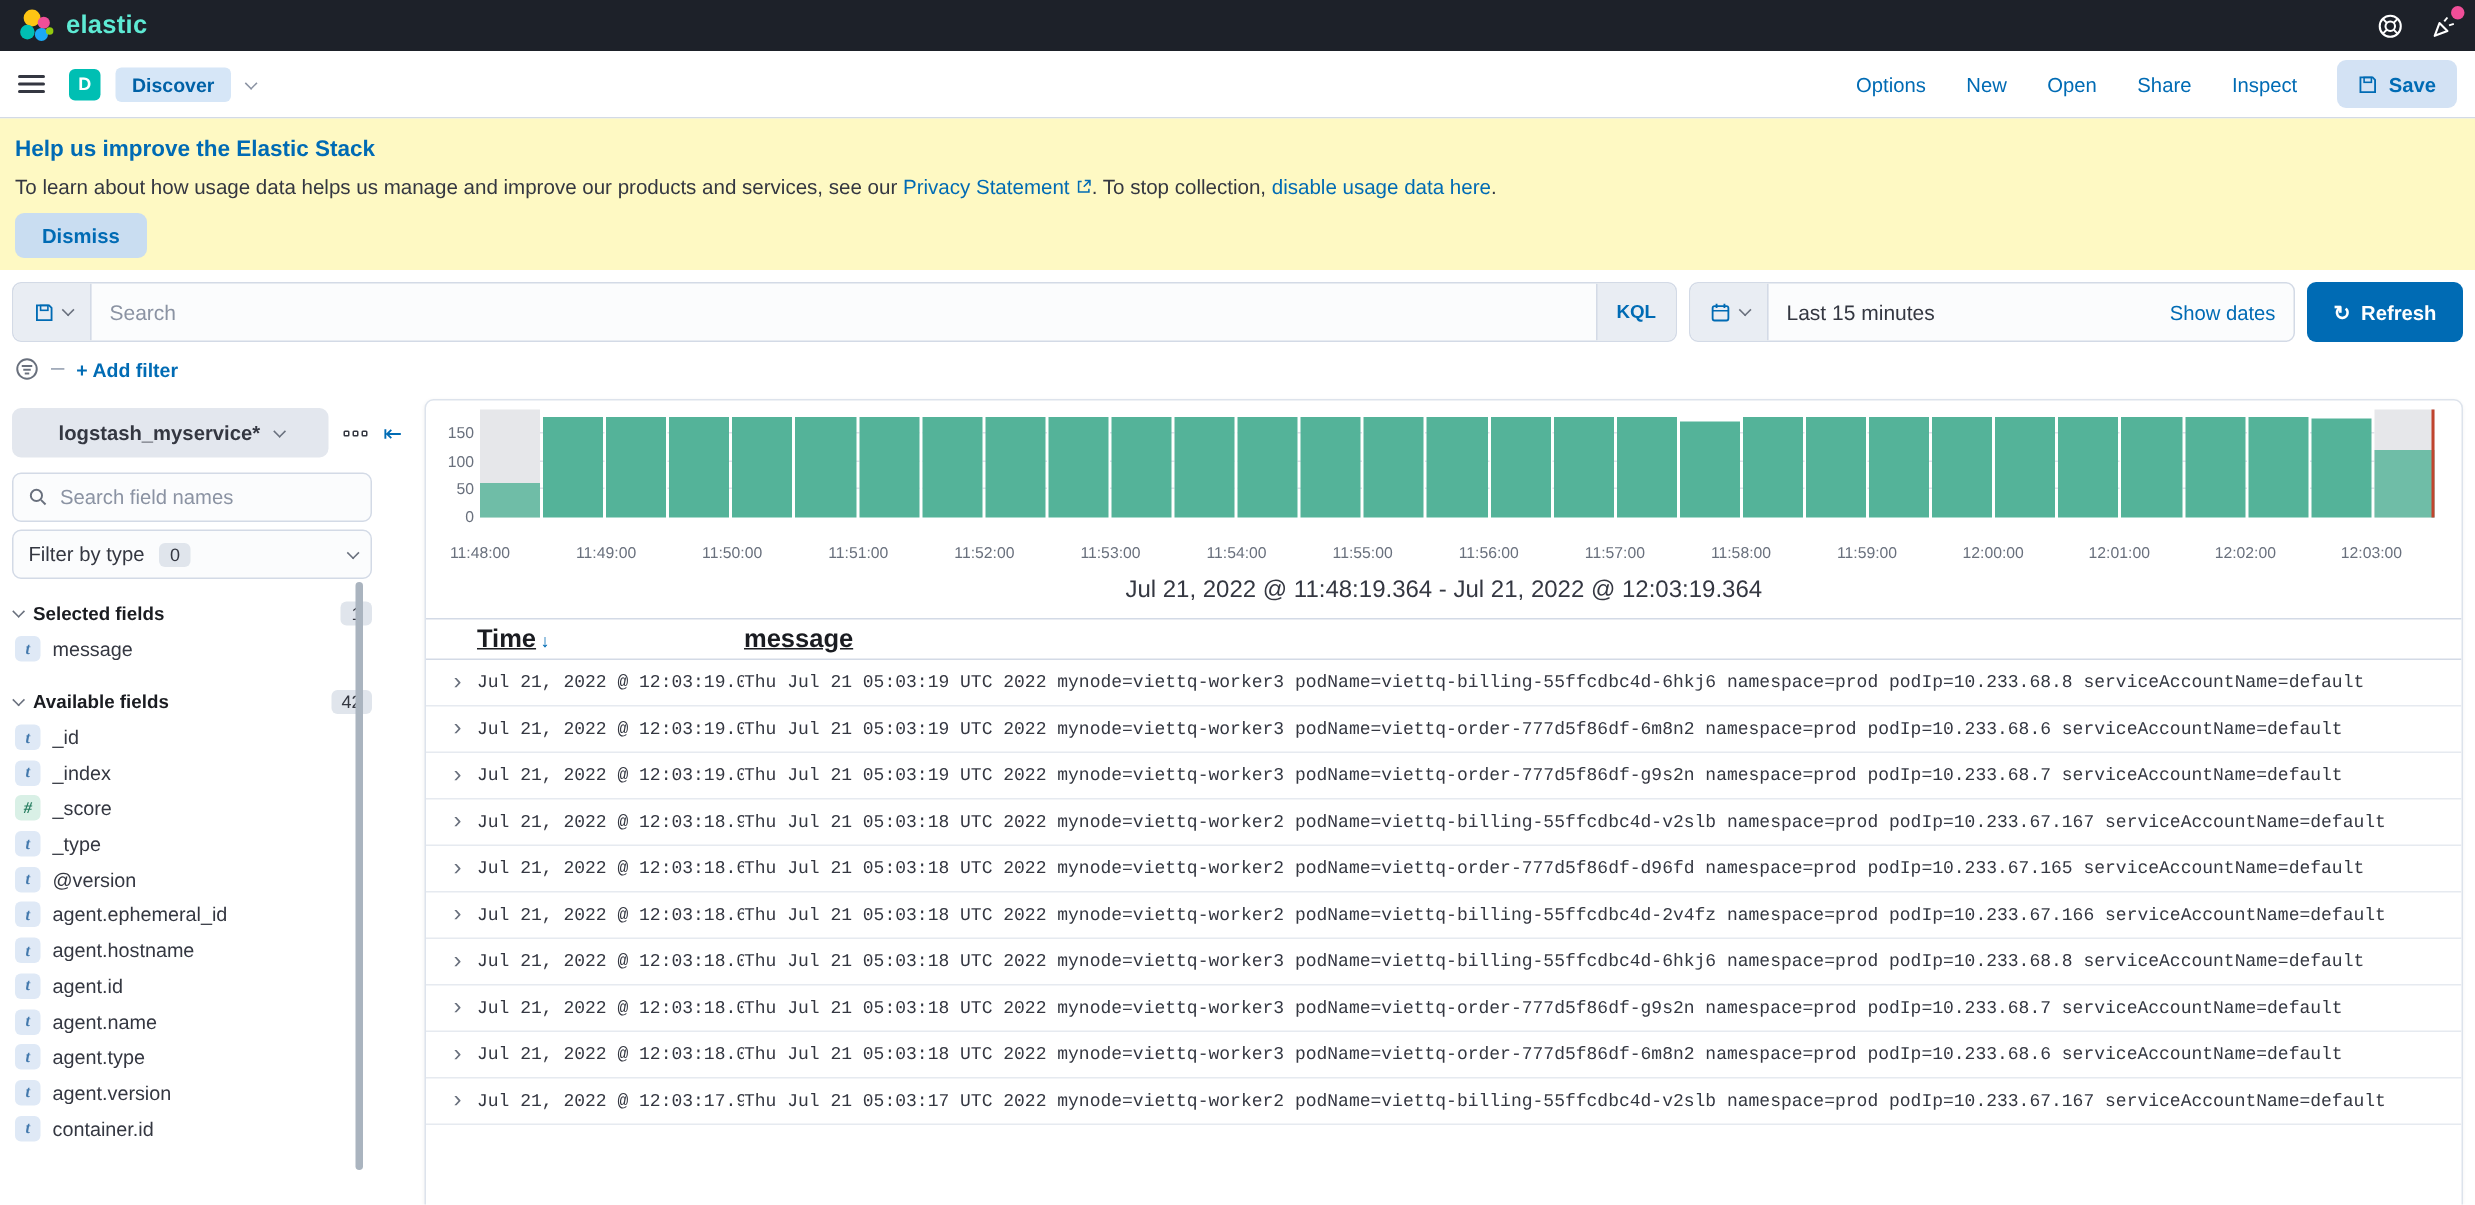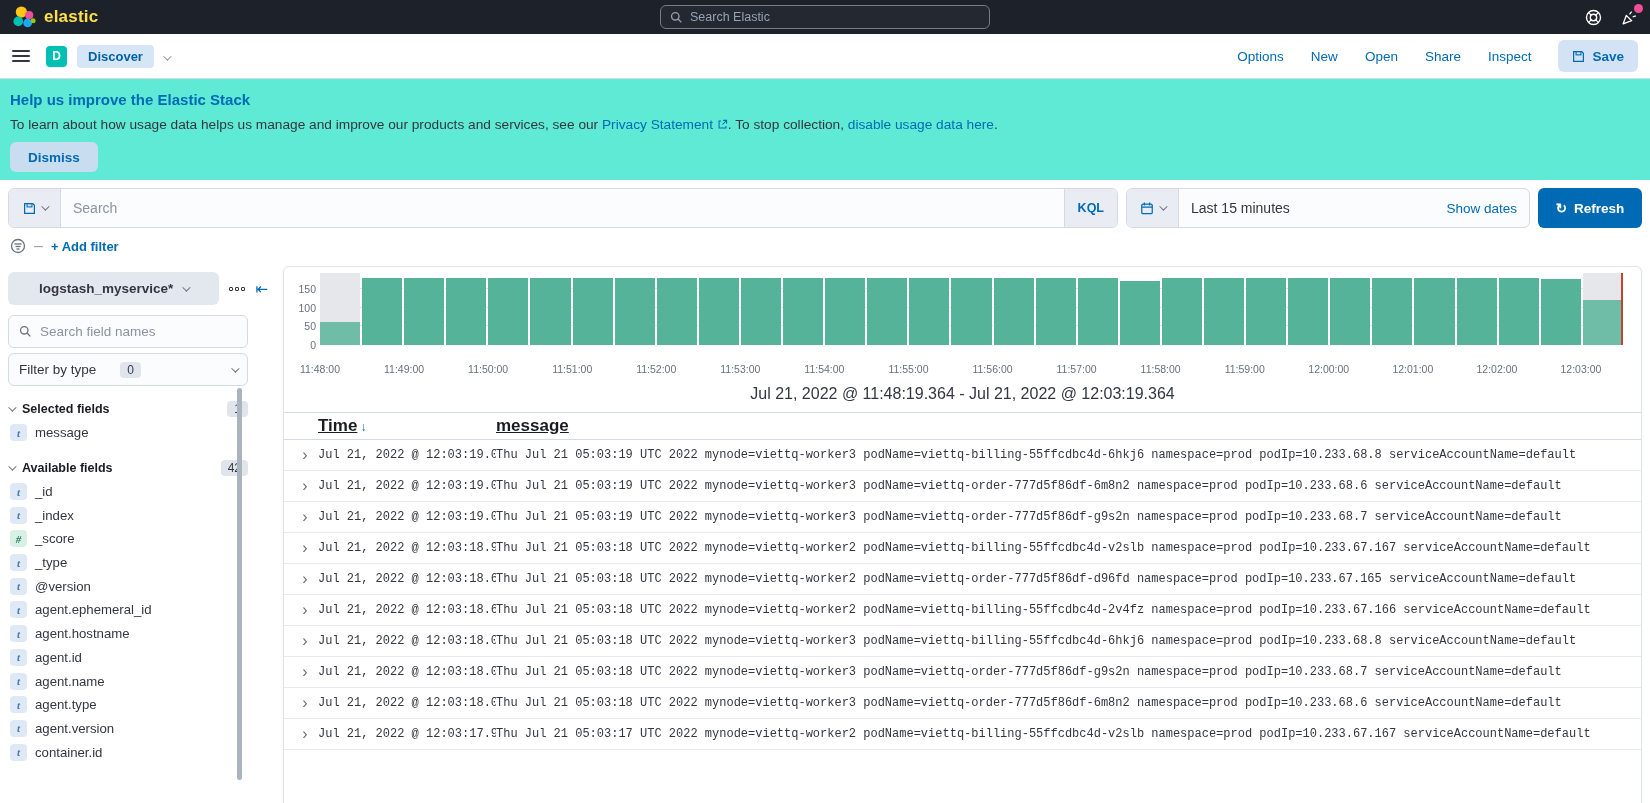--- a/index.html
+++ b/index.html
@@ -2,21 +2,21 @@
 <html><head>
 <meta charset="utf-8">
 <style>
   * { margin:0; padding:0; box-sizing:border-box; }
   html,body { width:1650px; height:803px; overflow:hidden; background:#fff;
     font-family:"Liberation Sans", sans-serif; color:#343741; }
 
   
   .top-bar { height:34px; background:#1d2129; display:flex; align-items:center; padding:0 12px; position:relative; }
   .brand { display:flex; align-items:center; gap:7px; }
-  .brand-name { color:#fde047; font-size:17px; font-weight:bold; letter-spacing:.2px; }
+  .brand-name { color:#5eead4; font-size:17px; font-weight:bold; letter-spacing:.2px; }
   .global-search { position:absolute; left:50%; transform:translateX(-50%); width:330px; height:24px;
     background:#232831; border:1px solid #757c89; border-radius:6px; display:flex; align-items:center; gap:7px; padding:0 9px; }
   .global-search span { color:#98a2b3; font-size:12.5px; }
   .top-icons { margin-left:auto; display:flex; align-items:center; gap:18px; }
   .top-icon { position:relative; width:18px; height:18px; display:flex; align-items:center; justify-content:center; cursor:pointer; }
   .notif-dot { position:absolute; top:-4px; right:-5px; width:9px; height:9px; border-radius:50%; background:#f04e98; }
 
   
   .toolbar { height:45px; background:#fff; border-bottom:1px solid #d3dae6; display:flex; align-items:center; padding:0 12px; }
   .hamburger { width:18px; display:flex; flex-direction:column; gap:3px; margin-right:16px; cursor:pointer; }
@@ -24,21 +24,21 @@
   .app-badge { width:21px; height:21px; background:#00bfb3; border-radius:4px; color:#fff; font-weight:bold;
     font-size:12px; display:flex; align-items:center; justify-content:center; margin-right:10px; }
   .breadcrumb-pill { background:#d6e6f7; color:#0061a6; font-weight:bold; font-size:13px; padding:4px 11px; border-radius:4px; cursor:pointer; }
   .crumb-chev { margin-left:9px; color:#8b93a3; }
   .toolbar-right { margin-left:auto; display:flex; align-items:center; gap:27px; }
   .toolbar-link { color:#006bb4; font-size:13.5px; cursor:pointer; }
   .save-btn { display:flex; align-items:center; gap:7px; background:#d3e2f4; color:#006bb4; font-weight:bold;
     font-size:13.5px; height:32px; padding:0 14px; border:none; border-radius:6px; cursor:pointer; }
 
   
-  .banner { height:101px; background:#5eead4; padding:12px 10px 0 10px; }
+  .banner { height:101px; background:#fef9c3; padding:12px 10px 0 10px; }
   .banner h2 { color:#006bb4; font-size:15px; font-weight:bold; margin-bottom:9px; }
   .banner p { font-size:13.7px; color:#343741; margin-bottom:10px; }
   .banner a { color:#006bb4; text-decoration:none; cursor:pointer; }
   .dismiss-btn { background:#c9ddf1; color:#006bb4; font-weight:bold; font-size:13.5px; height:30px; padding:0 18px;
     border:none; border-radius:6px; cursor:pointer; }
 
   
   .query-section { background:#fff; padding:8px 8px 0 8px; }
   .query-row { display:flex; gap:8px; }
   .search-group { flex:1; height:40px; border:1px solid #d3dae6; border-radius:6px; background:#fbfcfd;
@@ -63,21 +63,21 @@
   .sidebar { width:268px; padding:6px 0 0 8px; position:relative; flex:none; }
   .index-row { display:flex; align-items:center; gap:10px; }
   .index-pill { width:212px; height:33px; background:#e3e7ee; border-radius:6px; display:flex; align-items:center;
     justify-content:center; gap:9px; font-weight:bold; font-size:13.5px; color:#343741; cursor:pointer; }
   .dots-icon { display:flex; gap:2px; cursor:pointer; }
   .dots-icon i { width:4px; height:4px; border:1px solid #343741; border-radius:1px; }
   .collapse-icon { color:#006bb4; font-size:15px; cursor:pointer; }
   .field-search { margin-top:10px; width:240px; height:33px; border:1px solid #d3dae6; border-radius:6px; background:#fbfcfd;
     display:flex; align-items:center; gap:8px; padding:0 10px; color:#8b93a3; font-size:13.5px; cursor:text; }
   .type-filter { margin-top:5px; width:240px; height:33px; border:1px solid #d3dae6; border-radius:6px; background:#fbfcfd;
-    display:flex; align-items:center; gap:24px; padding:0 10px; font-size:13.5px; cursor:pointer; }
+    display:flex; align-items:center; gap:10px; padding:0 10px; font-size:13.5px; cursor:pointer; }
   .count-badge-sm { background:#e0e5ec; border-radius:4px; padding:1px 7px; font-size:12px; }
   .type-filter .chev { margin-left:auto; color:#69707d; }
   .field-section-header { margin-top:15px; width:240px; display:flex; align-items:center; gap:8px; cursor:pointer; }
   .field-section-header b { font-size:12.5px; color:#1a1c21; }
   .field-section-header .count-badge-sm { margin-left:auto; }
   .field-list { width:240px; margin-top:4px; }
   .field-item { height:23.7px; display:flex; align-items:center; gap:8px; padding-left:2px; cursor:pointer; }
   .field-name { font-size:13.2px; color:#343741; }
   .type-token { width:17px; height:17px; border-radius:4px; display:flex; align-items:center; justify-content:center;
     font-size:11px; font-style:italic; font-weight:bold; font-family:"Liberation Serif", serif; flex:none; }
@@ -131,27 +131,20 @@
 <header class="top-bar">
   <div class="brand">
     <svg width="25" height="25" viewBox="0 0 32 32">
       <circle cx="12" cy="9" r="7.2" fill="#fec514"></circle>
       <circle cx="22" cy="13" r="5.2" fill="#f04e98"></circle>
       <circle cx="8" cy="21" r="6.2" fill="#00bfb3"></circle>
       <circle cx="20" cy="23" r="5.6" fill="#1ba9f5"></circle>
       <circle cx="27" cy="20" r="3.2" fill="#93c90e"></circle>
     </svg>
     <span class="brand-name">elastic</span>
-  </div>
-  <div class="global-search">
-    <svg width="13" height="13" viewBox="0 0 16 16">
-      <circle cx="6.5" cy="6.5" r="4.6" fill="none" stroke="#98a2b3" stroke-width="1.6"></circle>
-      <line x1="10.2" y1="10.2" x2="14" y2="14" stroke="#98a2b3" stroke-width="1.6"></line>
-    </svg>
-    <span>Search Elastic</span>
   </div>
   <div class="top-icons">
     <div class="top-icon">
       <svg width="17" height="17" viewBox="0 0 16 16">
         <circle cx="8" cy="8" r="6.6" fill="none" stroke="#fff" stroke-width="1.3"></circle>
         <circle cx="8" cy="8" r="3" fill="none" stroke="#fff" stroke-width="1.3"></circle>
         <line x1="3.4" y1="3.4" x2="5.8" y2="5.8" stroke="#fff" stroke-width="1.2"></line>
         <line x1="12.6" y1="3.4" x2="10.2" y2="5.8" stroke="#fff" stroke-width="1.2"></line>
         <line x1="3.4" y1="12.6" x2="5.8" y2="10.2" stroke="#fff" stroke-width="1.2"></line>
         <line x1="12.6" y1="12.6" x2="10.2" y2="10.2" stroke="#fff" stroke-width="1.2"></line>

